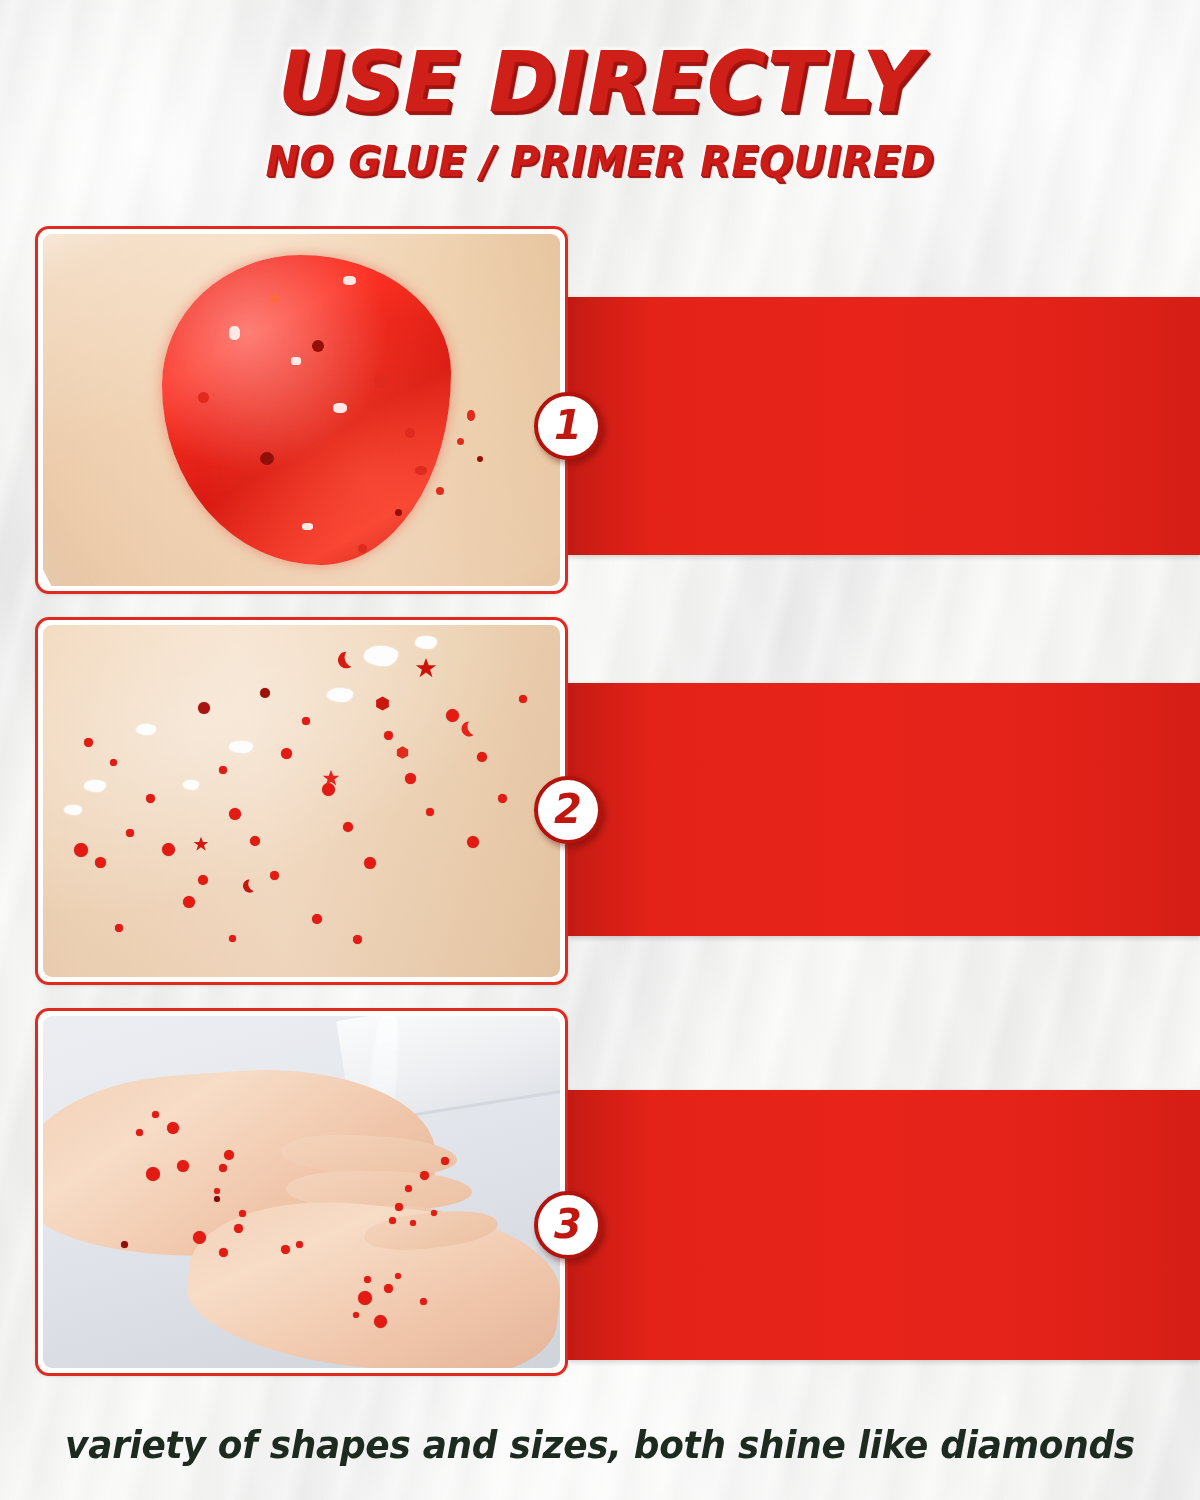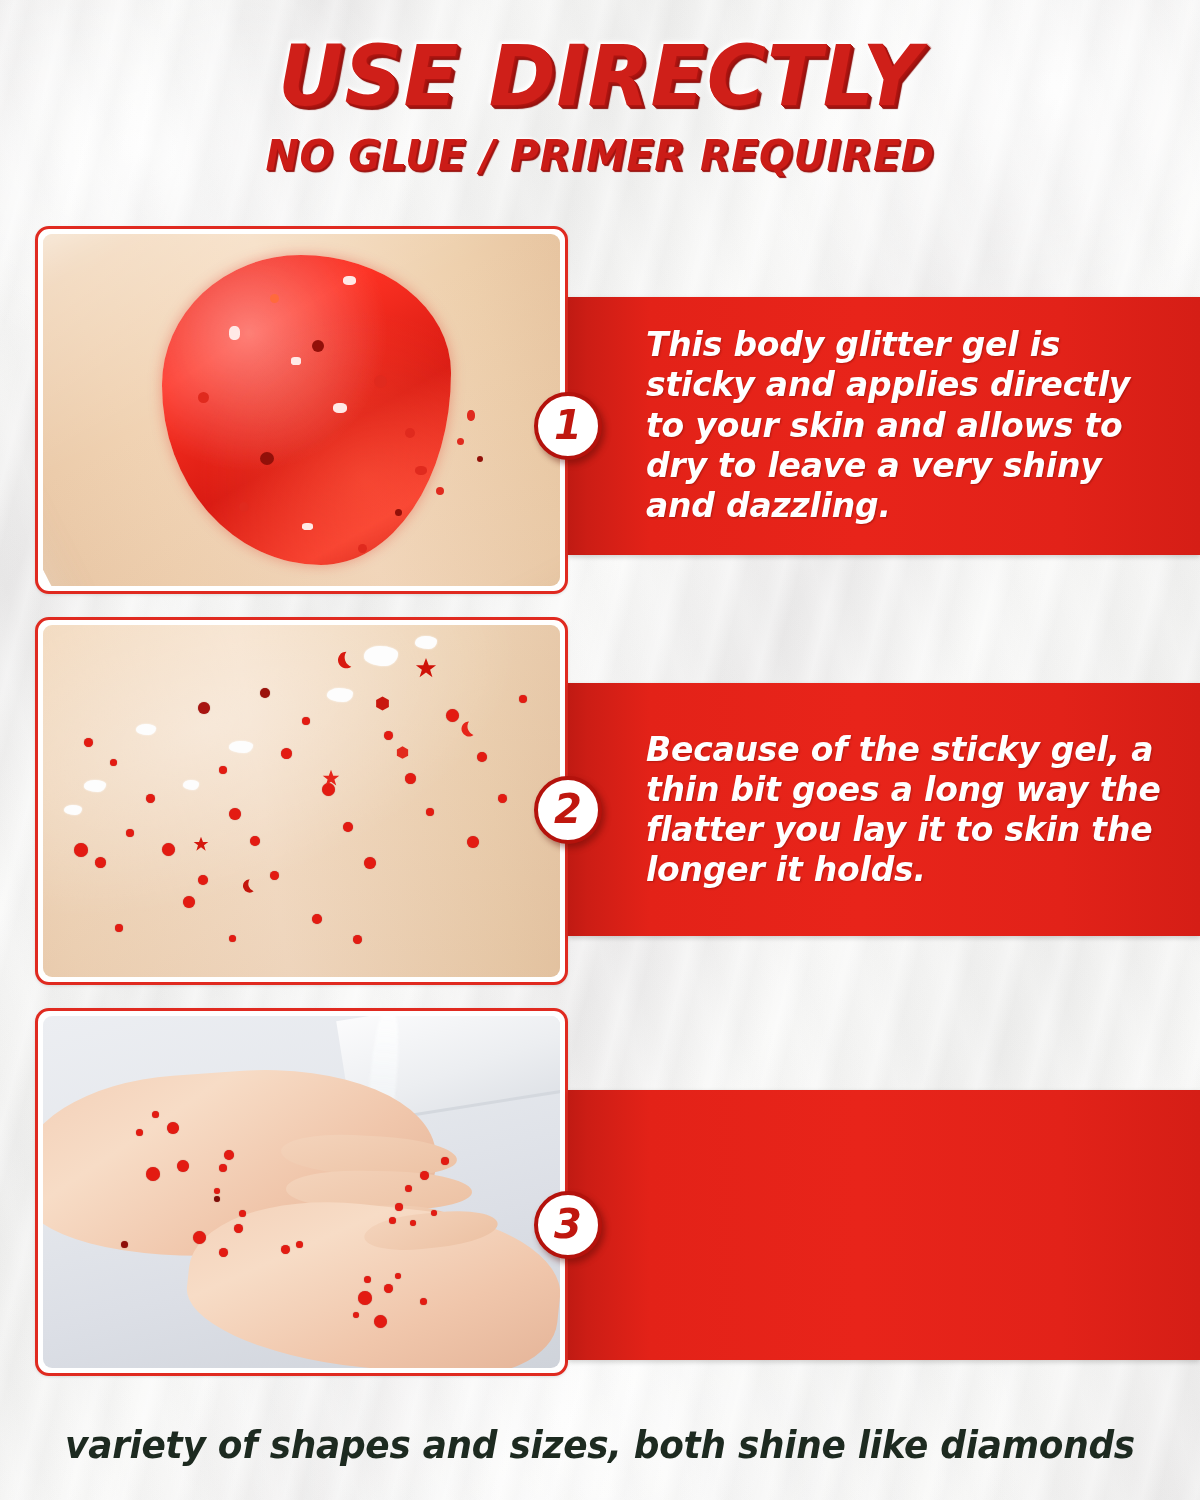--- a/index.html
+++ b/index.html
@@ -53,21 +53,21 @@
       rgba(255,255,255,0)   80px);
     opacity: .45;
     z-index: 1;
   }
 
   .page { position: absolute; inset: 0; z-index: 5; }
 
   
   .headline-wrap {
     position: absolute;
-    top: 34px; left: 0; width: 1200px;
+    top: 40px; left: 0; width: 1200px;
     text-align: center;
   }
   .headline {
     font-family: "DejaVu Sans", sans-serif;
     font-size: 84px;
     font-weight: 700;
     font-style: italic;
     letter-spacing: 1px;
     color: #cf1f19;
     line-height: 1.0;
@@ -350,21 +350,20 @@
         <div class="sparkle" style="left:80%;top:58%;width:7px;height:7px;"></div>
         <div class="sparkle sp-d" style="left:84%;top:63%;width:6px;height:6px;"></div>
         <div class="sparkle" style="left:82%;top:50%;width:8px;height:11px;border-radius:45%;"></div>
       </div>
     </div>
 
     <div class="text-panel panel-1">
       <div class="badge">
         <span>1</span>
       </div>
-      <div class="panel-text">This body glitter gel is sticky and applies directly to your skin and allows to dry to leave a very shiny and dazzling.</div>
     </div>
   </div>
 
   <div class="row row-2">
 
     <div class="photo-frame">
       <div class="photo">
         <div class="arm-2"></div>
 
         <div class="white-flake" style="left:62%;top:6%;width:34px;height:20px;"></div>
@@ -433,21 +432,20 @@
         <svg style="position:absolute;left:68%;top:34%;width:15px;height:15px;" viewBox="0 0 24 24">
           <polygon points="12,2 21,7 21,17 12,22 3,17 3,7" fill="#e22a1d"></polygon>
         </svg>
       </div>
     </div>
 
     <div class="text-panel panel-2">
       <div class="badge">
         <span>2</span>
       </div>
-      <div class="panel-text">Because of the sticky gel, a thin bit goes a long way the flatter you lay it to skin the longer it holds.</div>
     </div>
   </div>
 
   <div class="row row-3">
 
     <div class="photo-frame">
       <div class="photo">
         <div class="sink-bg"></div>
         <div class="sink-shelf"></div>
         <div class="water-stream"></div>

